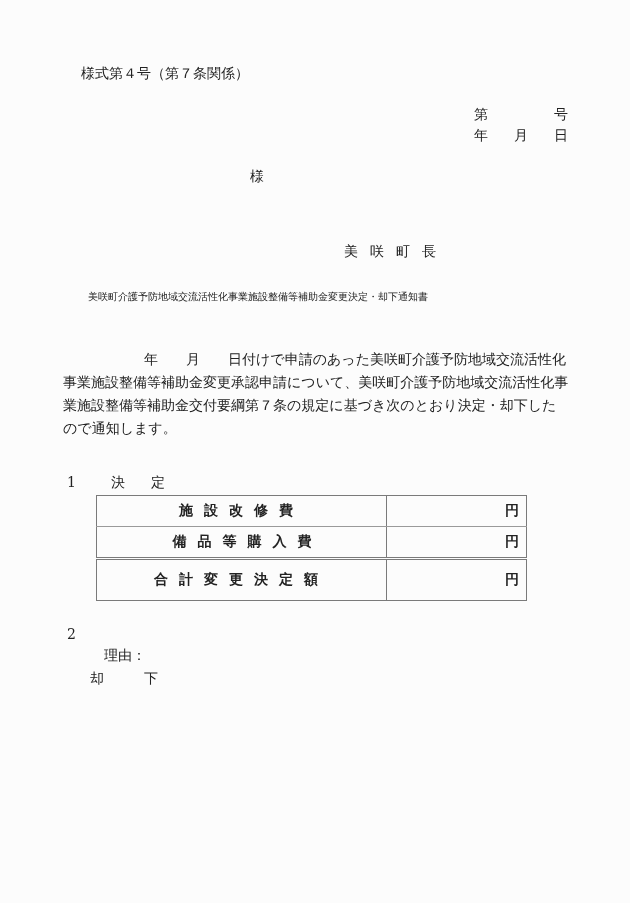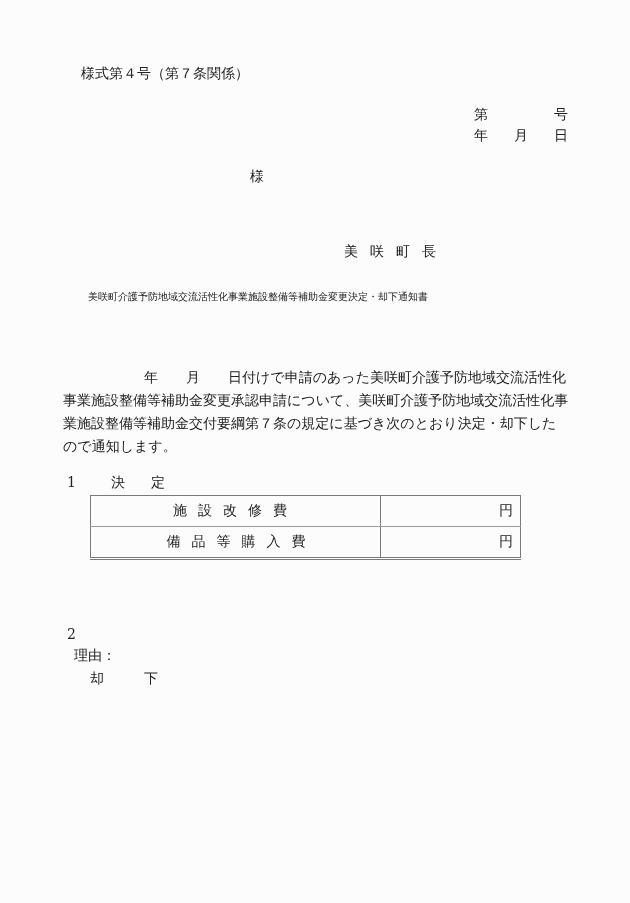--- a/index.html
+++ b/index.html
@@ -25,40 +25,41 @@
   .doc-no span, .doc-date span { position: absolute; top: 0; }
 
   .addressee { left: 250px; top: 169px; }
   .sender { left: 344px; top: 220px; letter-spacing: 12px; margin-top: 24px; }
 
   .title { left: 88px; top: 292px; font-size: 10px; }
 
   .body-para {
     position: absolute;
     left: 63px;
-    top: 366px;
+    top: 348px;
     width: 506px;
     line-height: 23px;
     font-size: 14px;
     white-space: normal;
     word-break: break-all;
   }
   .body-para .indent-gap { display: inline-block; }
 
   .sec1-num { left: 67px; top: 475px; }
   .sec1-label { left: 90px; top: 475px; margin-left: 21px; }
   .sec1-label span { display: inline-block; }
 
   table.decision {
     position: absolute;
-    left: 90px;
+    left: 96px;
     top: 495px;
     width: 431px;
     border-collapse: collapse;
     border: 1.5px solid #7a7a7a;
+    font-weight: bold;
   }
   table.decision td {
     border-left: 1.5px solid #7a7a7a;
     border-right: 1.5px solid #7a7a7a;
     padding: 0;
     font-size: 14px;
   }
   table.decision td.label {
     width: 277px;
     text-align: center;
@@ -67,21 +68,21 @@
   table.decision td.value {
     text-align: right;
     padding-right: 7px;
   }
   tr.r1 td { height: 30px; border-bottom: 1.5px solid #9a9a9a; }
   tr.r2 td { height: 30px; border-bottom: 3.5px double #7a7a7a; padding-left: 12px; }
   tr.r3 td { height: 40px; }
 
   .sec2-num { left: 67px; top: 627px; }
   .sec2-label { left: 90px; top: 627px; margin-top: 44px; }
-  .reason-label { left: 74px; top: 648px; }
+  .reason-label { left: 104px; top: 648px; }
 </style>
 </head>
 <body>
 
 <div class="abs form-number">様式第４号（第７条関係）</div>
 
 <div class="abs doc-no">
   <span style="left:0">第</span>
   <span style="left:80px">号</span>
 </div>
@@ -107,20 +108,24 @@
 <table class="decision">
   <tbody>
       <tr class="r1">
     <td class="label">施設改修費</td>
     <td class="value"><span></span><span>円</span></td>
   </tr>
   <tr class="r2">
     <td class="label">備品等購入費</td>
     <td class="value"><span></span><span>円</span></td>
   </tr>
+  <tr class="r3">
+    <td class="label">合計変更決定額</td>
+    <td class="value"><span></span><span>円</span></td>
+  </tr>
 </tbody>
   </table>
 
 <div class="abs sec2-num">2</div>
 <div class="abs sec2-label">
   <span>却</span><span style="display:inline-block;width:40px"></span><span>下</span>
 </div>
 <div class="abs reason-label">理由：</div>
 
 </body></html>

